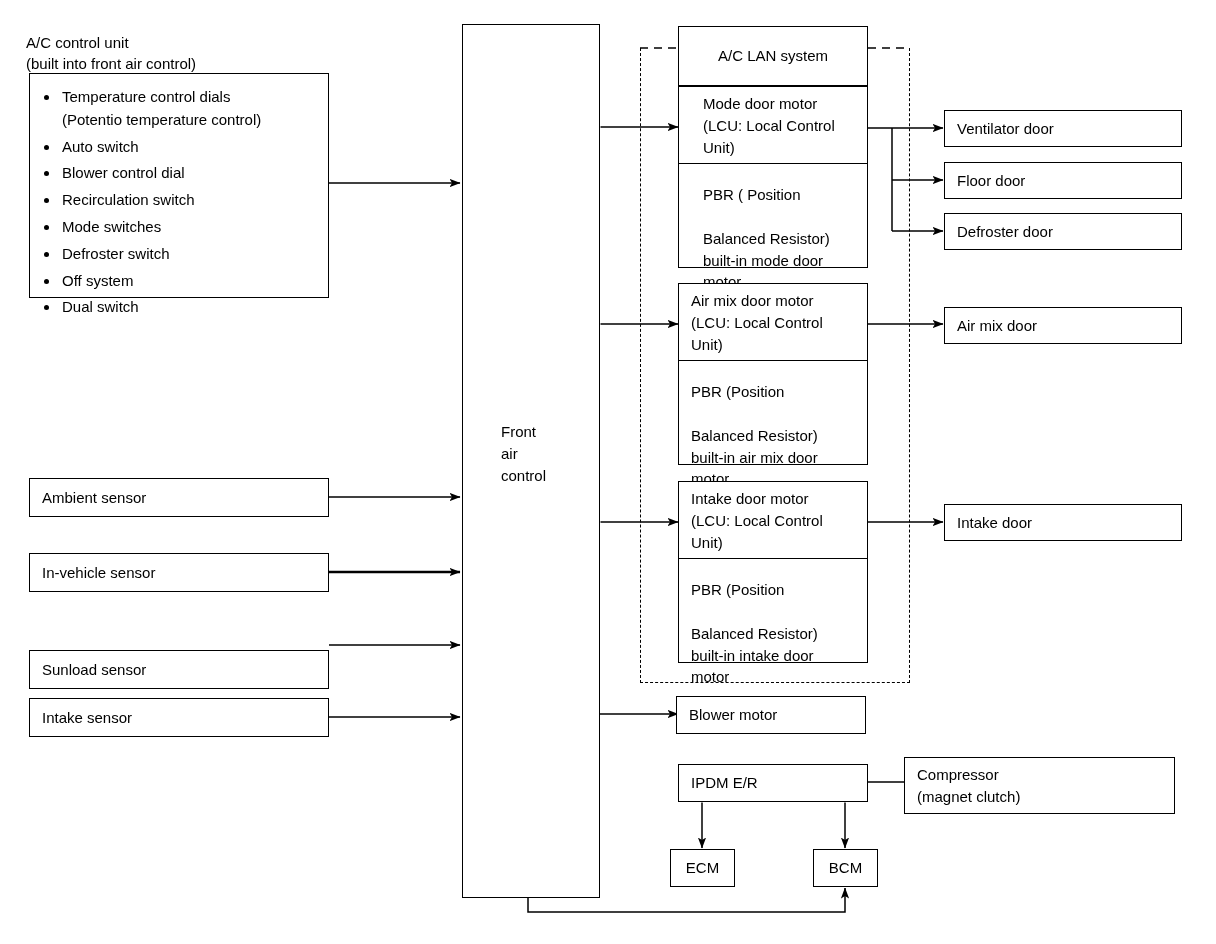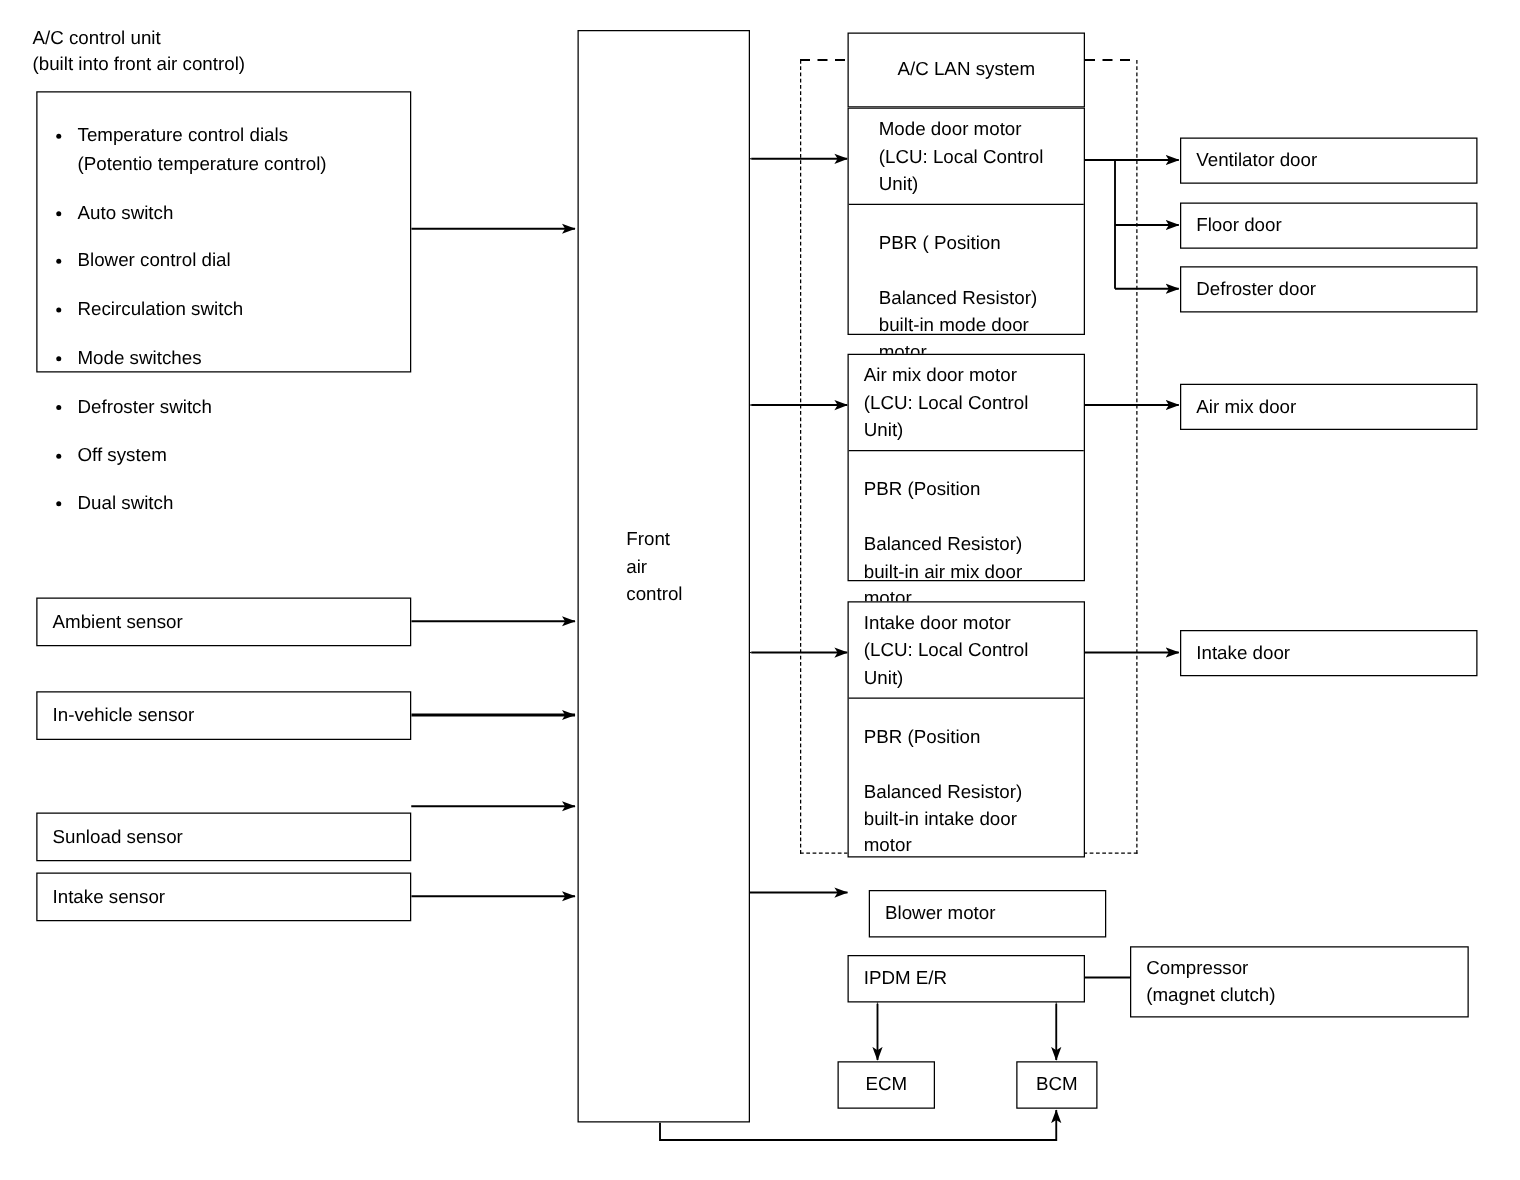--- a/index.html
+++ b/index.html
@@ -35,30 +35,31 @@
   .vcenter {
     display: flex;
     align-items: center;
   }
   .label-free {
     position: absolute;
     font-size: 15px;
     line-height: 1.4;
     white-space: pre-line;
     color: #000;
+    margin-top: 12px;
   }
   ul.ctrl-list {
     margin: 0;
     padding: 8px 10px 8px 30px;
     list-style: disc;
     font-size: 15px;
     line-height: 1.52;
   }
   ul.ctrl-list li {
-    margin: 16px 0 1px 0;
+    margin: 4px 0 1px 0;
     padding-left: 2px;
     white-space: pre-line;
   }
   .divider {
     position: absolute;
     left: 0;
     right: 0;
     border-top: 1.5px solid #000;
   }
   svg.wires {
@@ -189,41 +190,41 @@
 (LCU: Local Control
 Unit)</span>
     <div class="divider" style="top:76px;"></div>
     <span class="txt" style="margin-top:14px; display:block;">PBR (Position
 
 Balanced Resistor)
 built-in air mix door
 motor</span>
   </div>
 
-  <div class="box" style="left:678px; top:481px; width:190px; height:205px;">
+  <div class="box" style="left:678px; top:481px; width:190px; height:182px;">
     <span class="txt">Intake door motor
 (LCU: Local Control
 Unit)</span>
     <div class="divider" style="top:76px;"></div>
     <span class="txt" style="margin-top:14px; display:block;">PBR (Position
 
 Balanced Resistor)
 built-in intake door
 motor</span>
   </div>
 
-  <div class="box vcenter" style="left:695px; top:696px; width:190px; height:38px;margin-top:16px;">
+  <div class="box vcenter" style="left:676px; top:696px; width:190px; height:38px;">
     <span class="txt">Blower motor</span>
   </div>
 
   <div class="box vcenter" style="left:678px; top:764px; width:190px; height:38px;">
     <span class="txt">IPDM E/R</span>
   </div>
 
-  <div class="box vcenter" style="left:670px; top:849px; width:78px; height:38px; justify-content:center;">
+  <div class="box vcenter" style="left:670px; top:849px; width:65px; height:38px; justify-content:center;">
     <span class="txt" style="padding:0;">ECM</span>
   </div>
 
   <div class="box vcenter" style="left:813px; top:849px; width:65px; height:38px; justify-content:center;">
     <span class="txt" style="padding:0;">BCM</span>
   </div>
 
   <div class="box vcenter" style="left:944px; top:110px; width:238px; height:37px;">
     <span class="txt">Ventilator door</span>
   </div>

